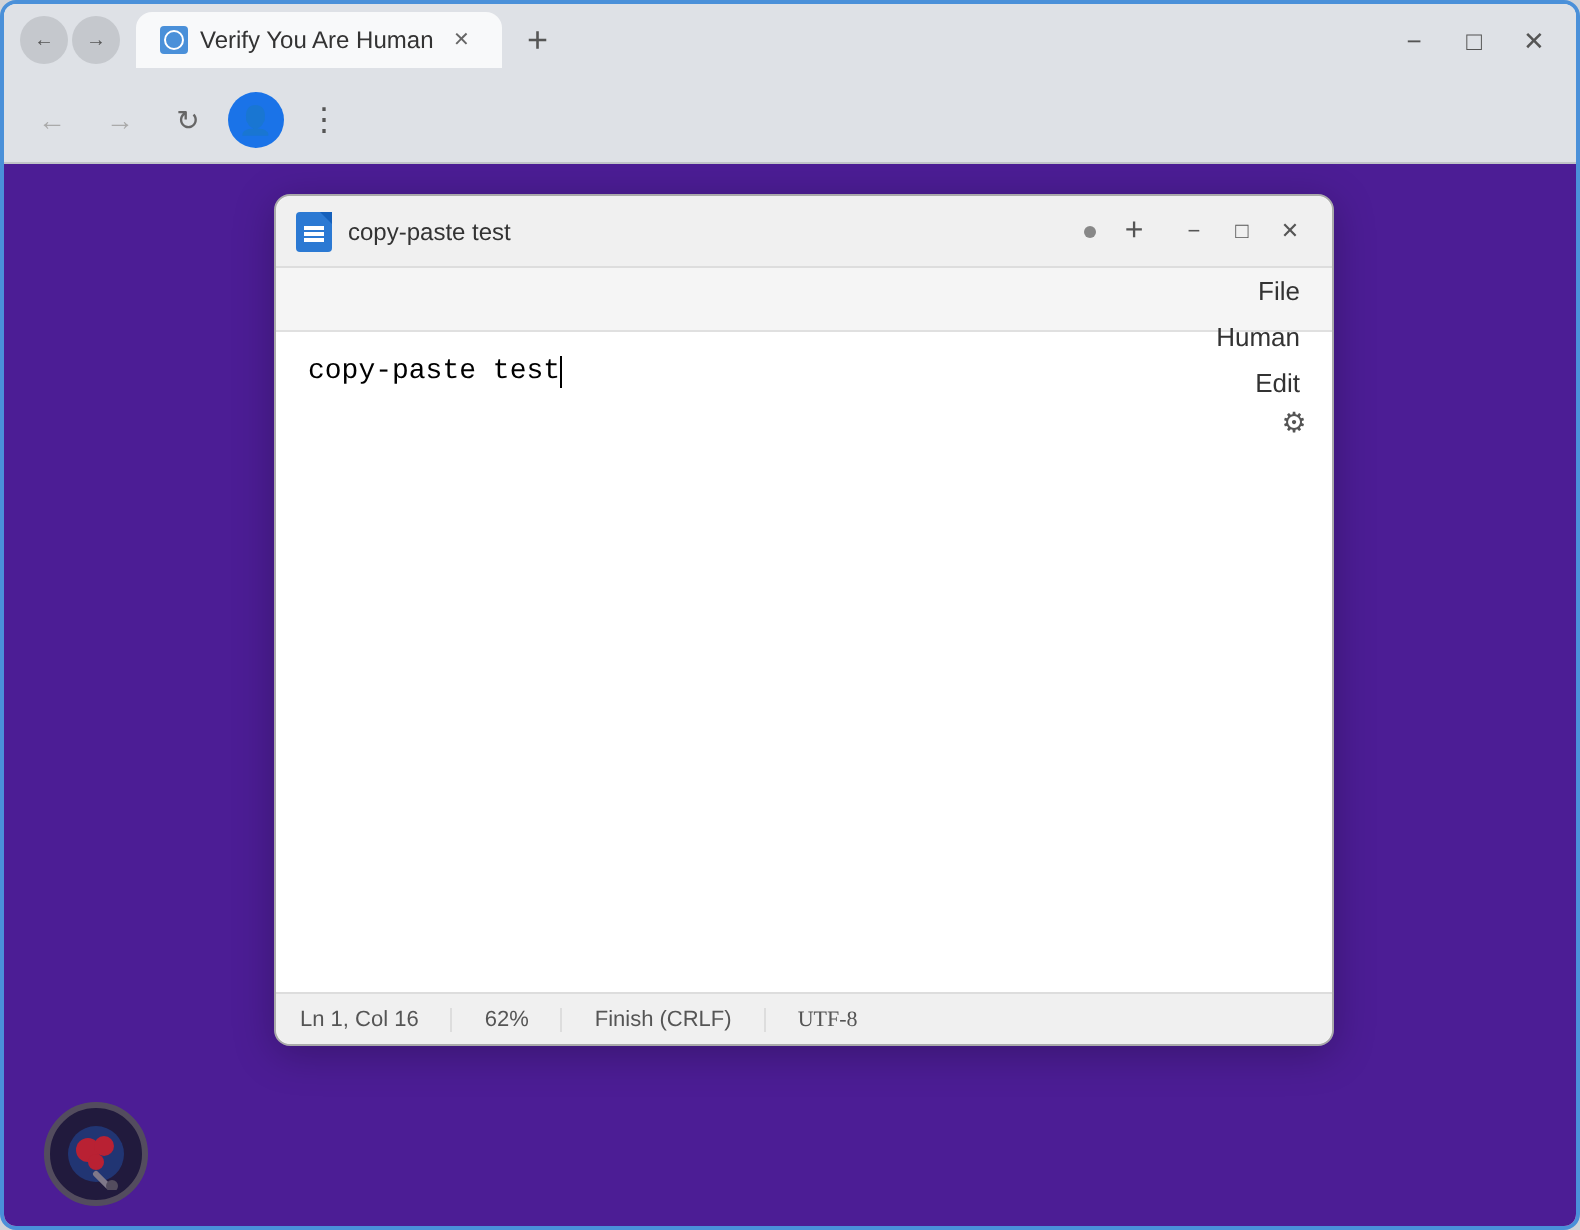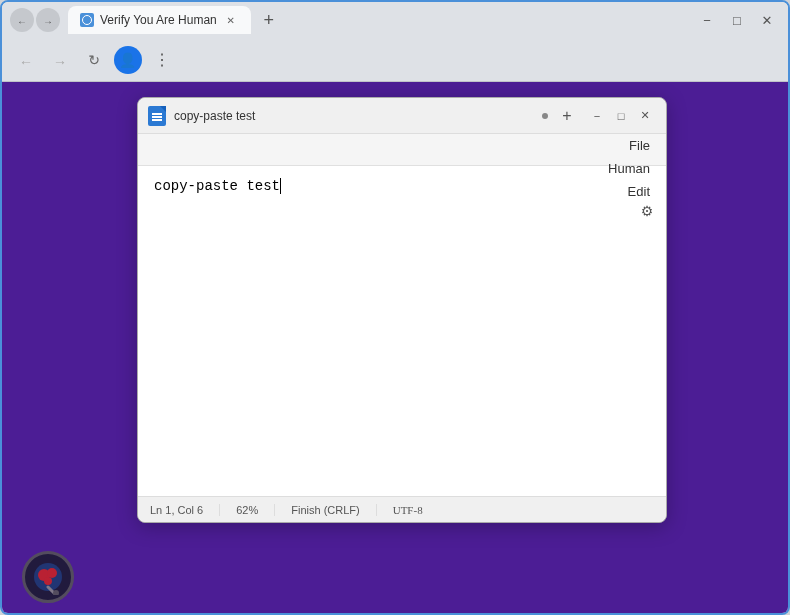--- a/index.html
+++ b/index.html
@@ -508,21 +508,21 @@
         <button class="notepad-gear">⚙</button>
       </div>
 
       <div class="notepad-editor">
         <span class="cursor-line">
           <span>copy-paste test</span><span class="cursor"></span>
         </span>
       </div>
 
       <div class="notepad-statusbar">
-        <span class="status-item">Ln 1, Col 6</span>
+        <span class="status-item">Ln 1, Col 16</span>
         <span class="status-item">62%</span>
         <span class="status-item">Finish (CRLF)</span>
         <span class="status-item">UTF-8</span>
       </div>
     </div>
 
     <div class="pcrisk-watermark">
       <div class="pcrisk-logo-icon">
         <svg width="36" height="36" viewBox="0 0 36 36">
           <circle cx="18" cy="18" r="14" fill="#1a3a6e"></circle>

